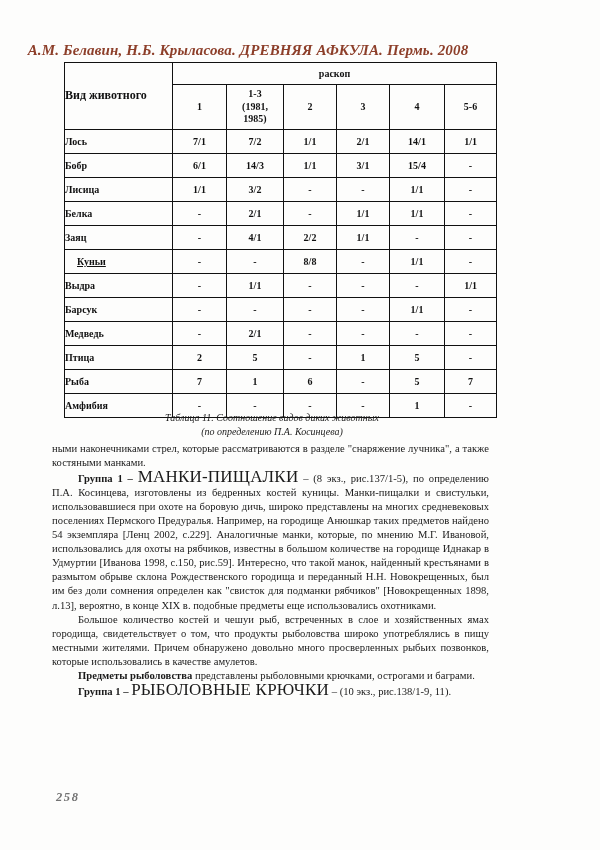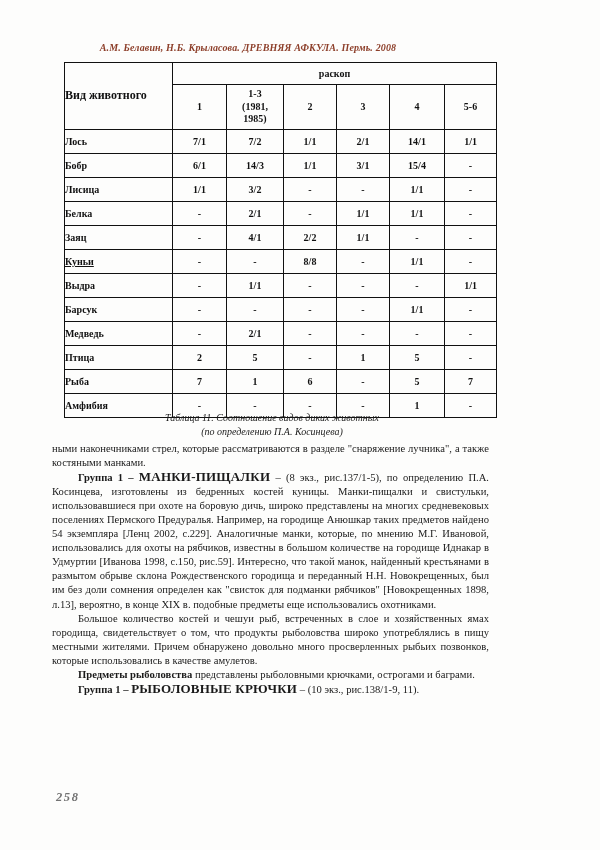--- a/index.html
+++ b/index.html
@@ -20,21 +20,21 @@
   
   .runhead {
     position: absolute;
     left: 0;
     top: 42px;
     width: 496px;
     text-align: center;
     font-family: "Liberation Serif", "DejaVu Serif", serif;
     font-style: italic;
     font-weight: bold;
-    font-size: 10px;
+    font-size: 15px;
     letter-spacing: 0.15px;
     color: #8d3f2a;
     white-space: nowrap;
   }
 
   
   .table-wrap {
     position: absolute;
     left: 64px;
     top: 62px;
@@ -79,20 +79,21 @@
     line-height: 1.25;
   }
   td.species {
     text-align: left;
     padding-left: 7px;
     height: 23px;
     font-size: 10px;
     margin-top: 42px;
   }
   td.species.indent {
+    padding-left: 12px;
     text-decoration: underline;
   }
   td.val {
     text-align: center;
     height: 23px;
     font-size: 10px;
   }
 
   
   col.c-species { width: 108px; }
@@ -132,22 +133,22 @@
   .body p {
     margin: 0;
   }
   .body p.ind {
     text-indent: 26px;
   }
   .body b {
     font-weight: bold;
   }
   .body .caps {
-    font-weight: bold;
-    font-size: 13px;
+    font-weight: normal;
+    font-size: 17px;
     letter-spacing: 0.2px;
   }
 
   
   .folio {
     position: absolute;
     left: 56px;
     top: 790px;
     font-style: italic;
     font-weight: bold;

